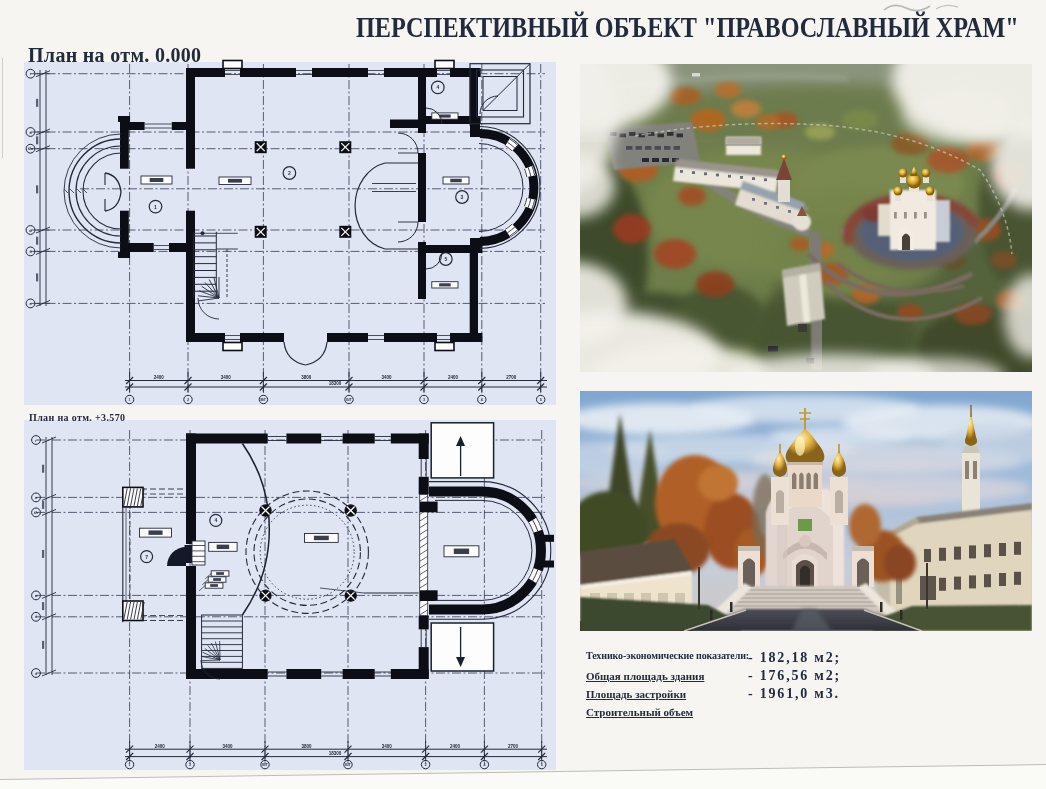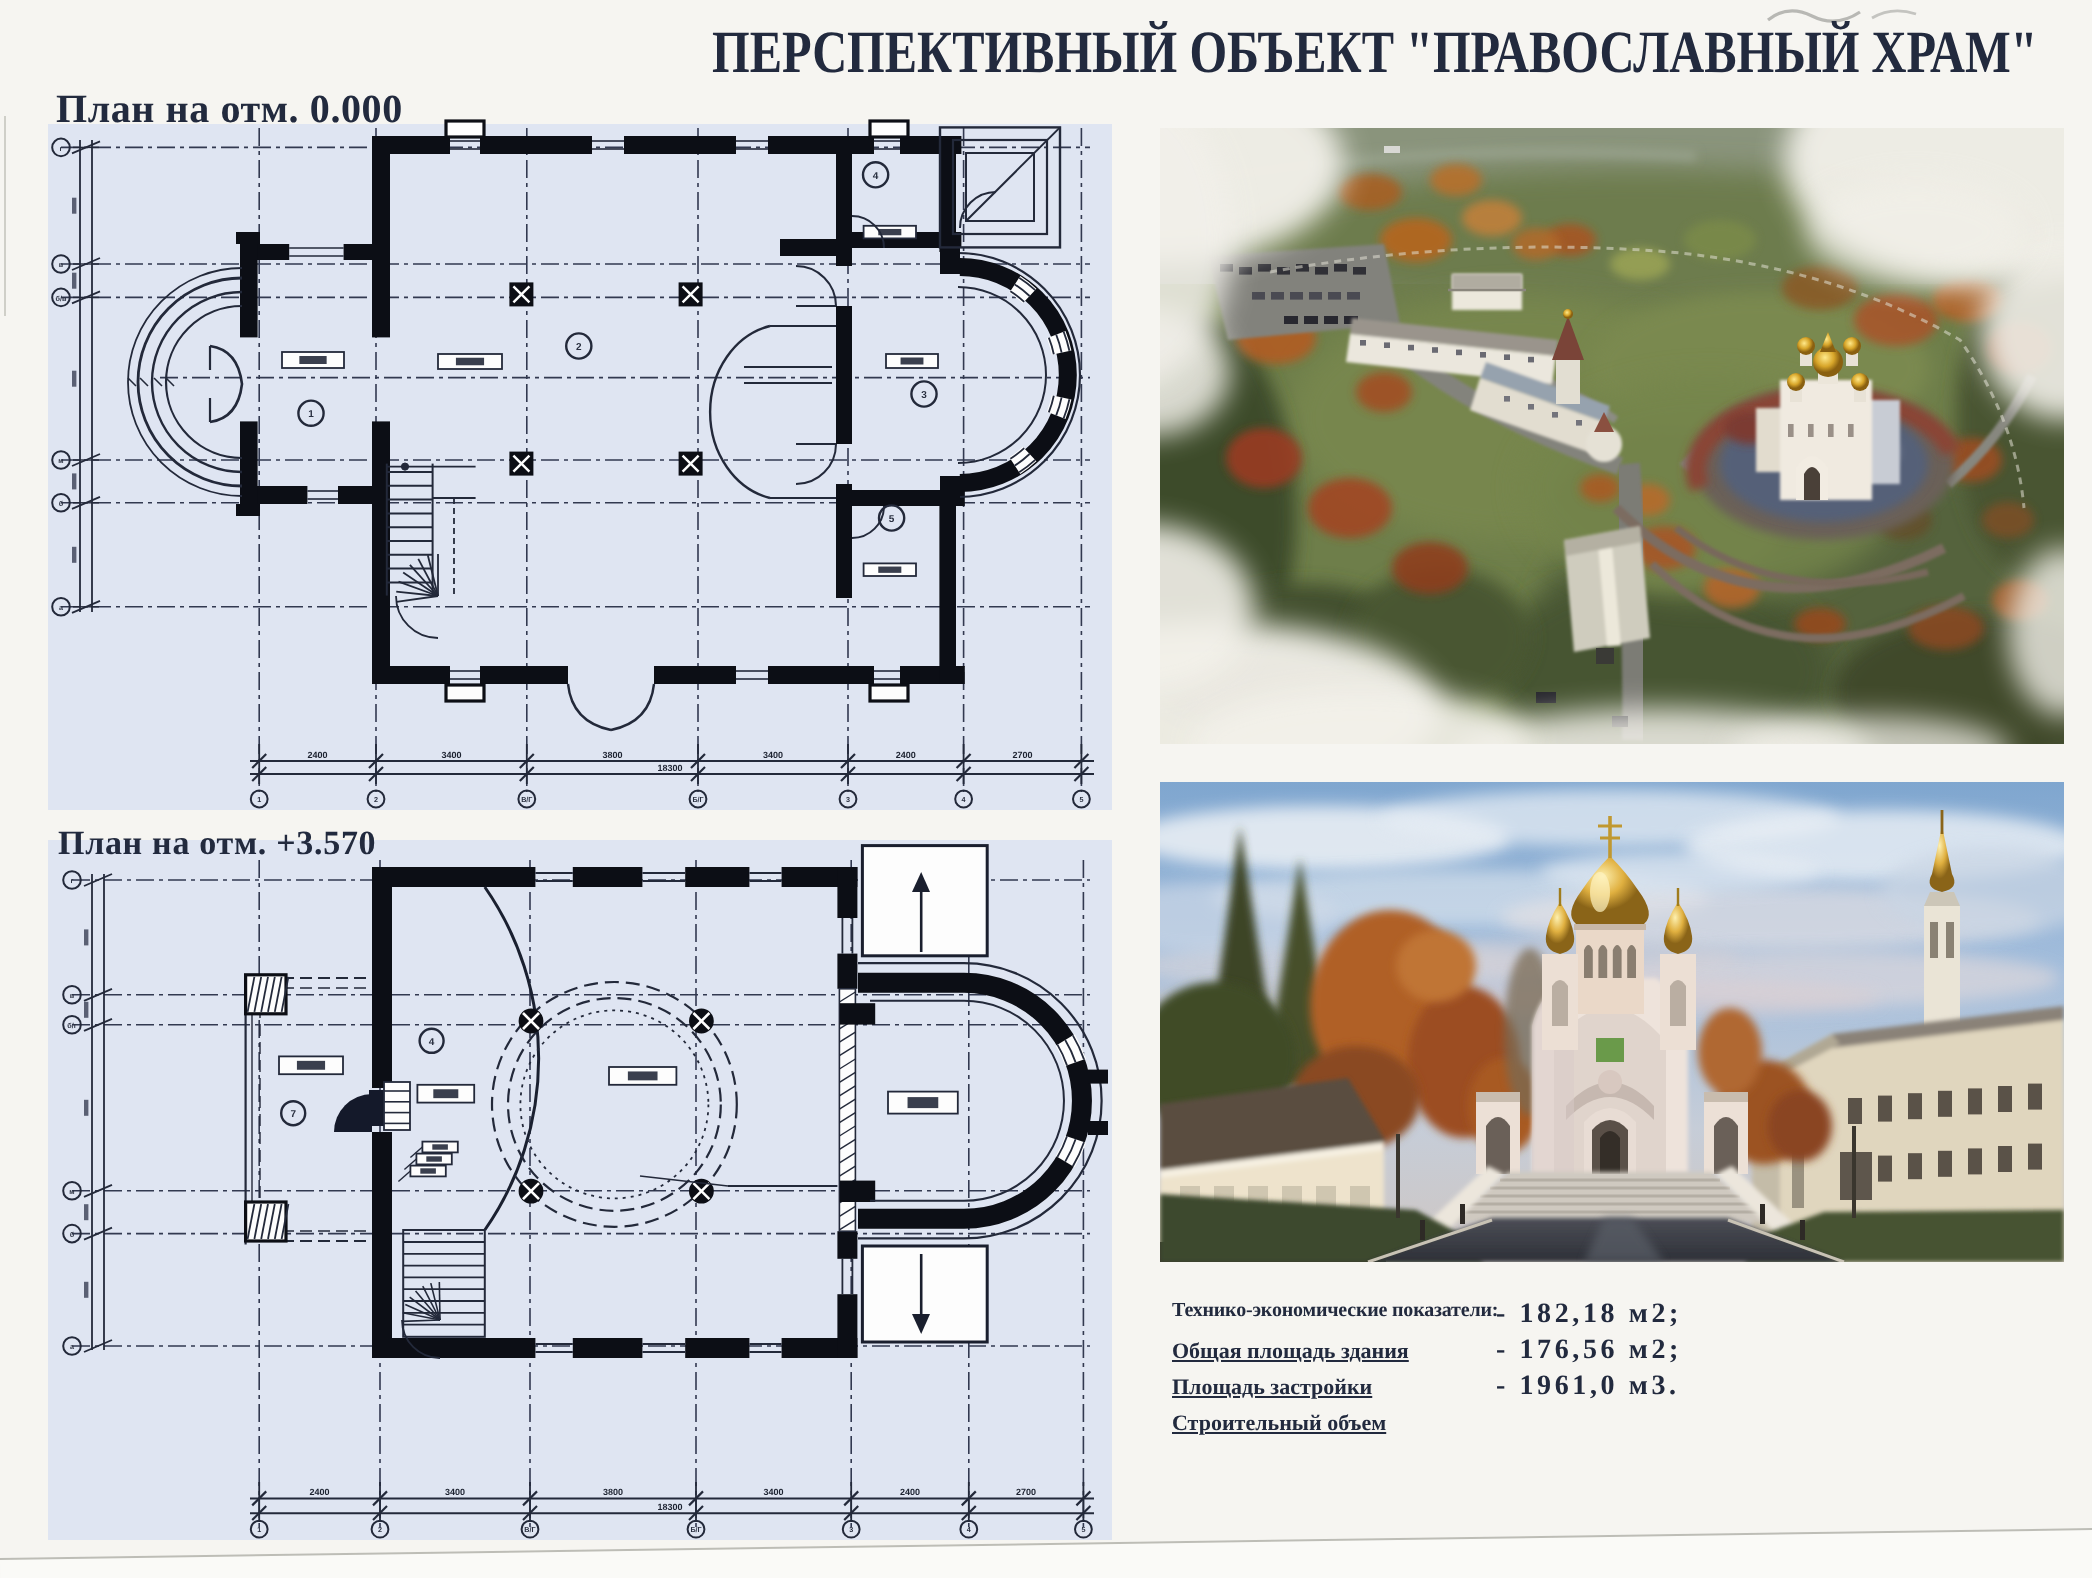--- a/index.html
+++ b/index.html
@@ -2,21 +2,21 @@
 <html><head><meta charset="utf-8">
 <style>
   html,body{margin:0;padding:0;width:1046px;height:789px;overflow:hidden;}
   body{position:relative;background:#f6f5f1;font-family:"Liberation Serif",serif;}
   .abs{position:absolute;}
   .lbl{font-weight:bold;color:#222a3e;z-index:5;}
 </style></head>
 <body>
   <div class="abs lbl" style="left:356px;top:10px;font-size:30px;white-space:nowrap;transform:scaleX(0.807);transform-origin:0 0;">ПЕРСПЕКТИВНЫЙ ОБЪЕКТ "ПРАВОСЛАВНЫЙ ХРАМ"</div>
   <div class="abs lbl" style="left:28px;top:44px;font-size:20px;letter-spacing:0.3px;">План на отм. 0.000</div>
-  <div class="abs lbl" style="left:29px;top:412px;font-size:17px;letter-spacing:0.35px;text-align:right;">План на отм. +3.570</div>
+  <div class="abs lbl" style="left:29px;top:412px;font-size:10px;letter-spacing:0.35px;text-align:right;">План на отм. +3.570</div>
 
   <svg id="plan1" class="abs" style="left:20px;top:56px" width="545" height="352" viewBox="0 0 545 352">
 <rect x="4" y="6" width="532" height="343" fill="#dfe5f2"></rect>
 <line x1="10.5" y1="17.7" x2="525" y2="17.7" stroke="#323950" stroke-width="0.8" stroke-dasharray="9 2.5 2 2.5"></line>
 <line x1="10.5" y1="76" x2="525" y2="76" stroke="#323950" stroke-width="0.8" stroke-dasharray="9 2.5 2 2.5"></line>
 <line x1="10.5" y1="92.7" x2="525" y2="92.7" stroke="#323950" stroke-width="0.8" stroke-dasharray="9 2.5 2 2.5"></line>
 <line x1="10.5" y1="174" x2="525" y2="174" stroke="#323950" stroke-width="0.8" stroke-dasharray="9 2.5 2 2.5"></line>
 <line x1="10.5" y1="195.4" x2="525" y2="195.4" stroke="#323950" stroke-width="0.8" stroke-dasharray="9 2.5 2 2.5"></line>
 <line x1="10.5" y1="247.4" x2="525" y2="247.4" stroke="#323950" stroke-width="0.8" stroke-dasharray="9 2.5 2 2.5"></line>
 <line x1="60" y1="132.8" x2="525" y2="132.8" stroke="#323950" stroke-width="0.8" stroke-dasharray="9 2.5 2 2.5"></line>

